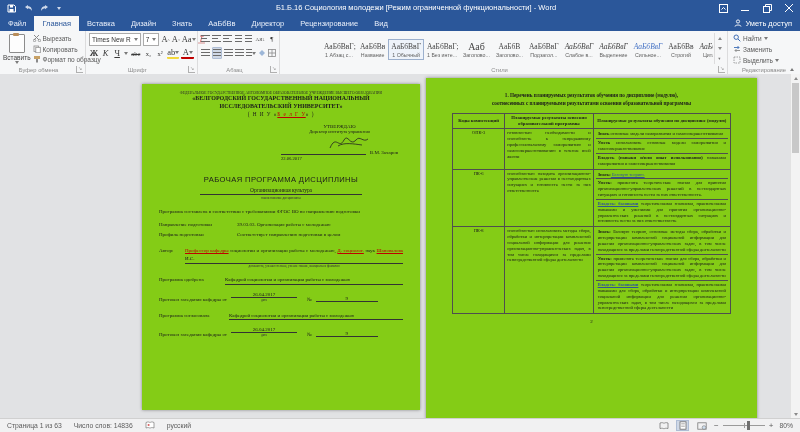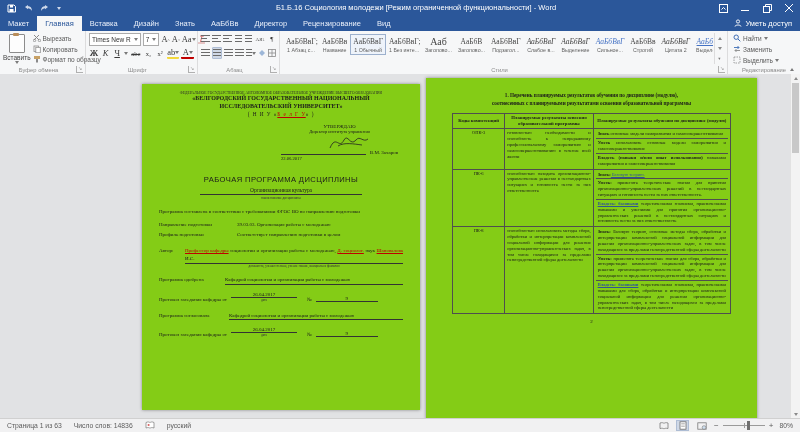--- a/index.html
+++ b/index.html
@@ -40,21 +40,21 @@
          background:repeating-linear-gradient(to bottom,#6b6b6b 0 1px,transparent 1px 3px);}
   .lines.short{background:
     repeating-linear-gradient(to bottom,#6b6b6b 0 1px,transparent 1px 6px),
     repeating-linear-gradient(to bottom,transparent 0 3px,#6b6b6b 3px 4px,transparent 4px 6px);
     background-size:100% 100%,70% 100%;background-repeat:no-repeat;}
   .bigbtn{display:flex;flex-direction:column;align-items:center;justify-content:flex-start;
           width:30px;height:100%;padding-top:1px;box-sizing:border-box;}
   .clipico{position:relative;width:14px;height:17px;background:#fdfdfd;border:1px solid #8c8c8c;border-radius:1px;}
   .clipico:before{content:"";position:absolute;left:3px;top:-2px;width:6px;height:3px;background:#b98d5a;border-radius:1px;}
   
-  .chips{display:flex;align-items:flex-start;height:30px;margin-top:1px;overflow:hidden;}
+  .chips{display:flex;align-items:center;height:30px;margin-top:1px;overflow:hidden;margin-left:38px;}
   .chip{flex:0 0 auto;max-width:30px;padding:1px 2px 0;text-align:center;border:1px solid transparent;overflow:hidden;}
   .chip.sel{border:1px solid #9cb0cd;background:#eef3fa;}
   .chip .sample{font-family:"Liberation Serif",serif;font-size:7.5px;line-height:11px;white-space:nowrap;}
   .chip .clab{font-size:5.3px;color:#5f5f5f;white-space:nowrap;line-height:7px;}
   .chip .it{font-style:italic}.chip .bd{font-weight:normal}.chip .blue{color:#4472c4}
   .chip .un{text-decoration:underline}.chip .big{font-size:10px}
   .chipscroll{display:flex;flex-direction:column;width:9px;margin-left:1px;border-left:1px solid #dcdcdd;}
   .chipscroll div{flex:1;display:flex;align-items:center;justify-content:center;font-size:4.5px;color:#7a7a7a;}
   
   .docarea{position:absolute;top:74px;left:0;right:0;bottom:13px;background:#e1e2e4;overflow:hidden;}
@@ -168,21 +168,21 @@
         </span>
       <span class="winbtn close">
           <svg width="8" height="8" viewBox="0 0 8 8">
             <path d="M0 0 L8 8 M8 0 L0 8" stroke="#fff" stroke-width="1"></path>
           </svg>
         </span>
     </div>
   </div>
 
   <div class="tabstrip">
-    <div class="tab">Макет</div>
+    <div class="tab">Файл</div>
     <div class="tab active">Главная</div>
     <div class="tab">Вставка</div>
     <div class="tab">Дизайн</div>
     <div class="tab">Знать</div>
     <div class="tab">АаБбВв</div>
     <div class="tab">Директор</div>
     <div class="tab">Рецензирование</div>
     <div class="tab">Вид</div>
     <div class="share">
       <span><svg width="8" height="8" viewBox="0 0 8 8">

